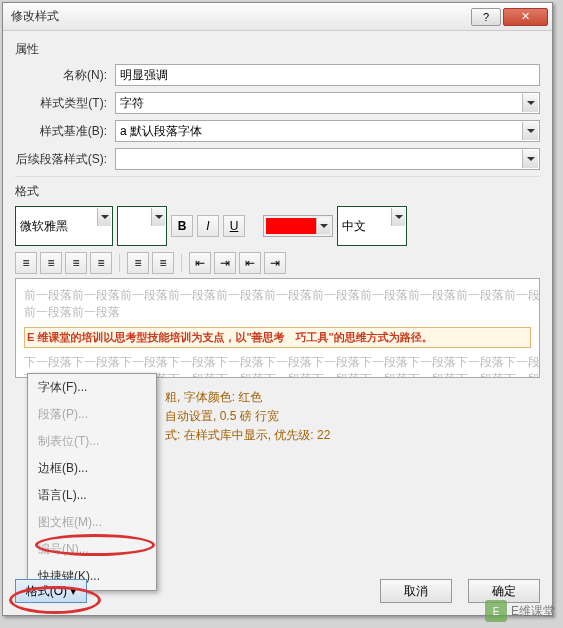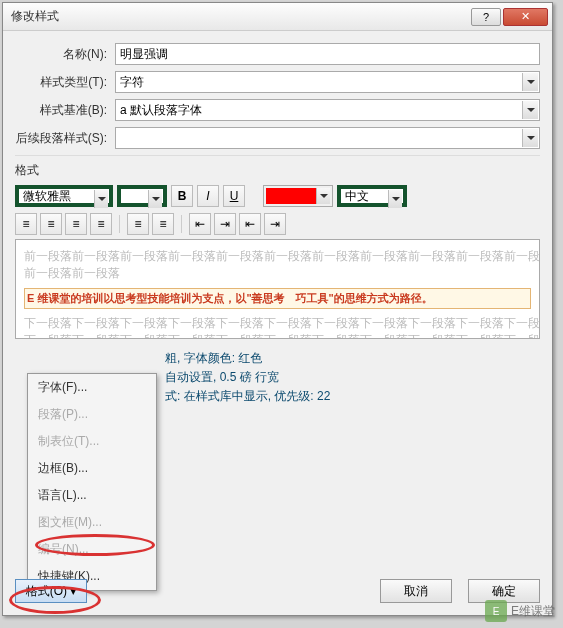--- a/index.html
+++ b/index.html
@@ -13,38 +13,38 @@
 .section-label{margin:4px 0 6px 0;color:#333}
 .row{display:flex;align-items:center;margin:6px 0}
 .row label{width:100px;text-align:right;padding-right:8px;color:#333}
 .field{flex:1;display:flex}
 .text-input{flex:1;height:22px;border:1px solid #aaa;padding:2px 4px;background:#fff}
 .combo{flex:1;height:22px;border:1px solid #aaa;background:#fff;display:flex;align-items:center;position:relative;padding:0 20px 0 4px}
 .combo .arrow{position:absolute;right:1px;top:1px;width:16px;height:18px;background:linear-gradient(#f7f7f7,#ddd);border-left:1px solid #bbb;display:flex;align-items:center;justify-content:center}
 .combo .arrow::after{content:"";border:4px solid transparent;border-top-color:#333;margin-top:3px}
 .hr{border:none;border-top:1px solid #ddd;margin:6px 0}
 .format-row{display:flex;align-items:center;gap:4px;margin:6px 0}
-.fmtcombo{width:98px;height:22px;border:4px solid #14532d;background:#fff;display:flex;align-items:center;position:relative;padding:0 12px 0 4px}
+.fmtcombo{width:98px;height:40px;border:1px solid #14532d;background:#fff;display:flex;align-items:center;position:relative;padding:0 12px 0 4px}
 .fmtcombo .arrow{position:absolute;right:1px;top:1px;width:14px;height:18px;background:linear-gradient(#f7f7f7,#ddd);border-left:1px solid #bbb;display:flex;align-items:center;justify-content:center}
 .fmtcombo .arrow::after{content:"";border:4px solid transparent;border-top-color:#333;margin-top:3px}
 .fmtcombo.small{width:50px}
 .iconbtn{width:22px;height:22px;border:1px solid #bbb;background:linear-gradient(#fafafa,#e8e8e8);display:flex;align-items:center;justify-content:center;font-size:12px}
 .colorbtn{width:70px;height:22px;border:1px solid #aaa;display:flex;padding:2px}
 .colorswatch{flex:1;background:#ff0000}
 .colorbtn .arrow{width:14px;background:linear-gradient(#f7f7f7,#ddd);border-left:1px solid #bbb;display:flex;align-items:center;justify-content:center}
 .colorbtn .arrow::after{content:"";border:4px solid transparent;border-top-color:#333;margin-top:3px}
 .toolbar2{display:flex;align-items:center;gap:3px;margin:4px 0}
 .sep{width:1px;height:18px;background:#ccc;margin:0 4px}
 .preview{border:1px solid #aaa;background:#fff;height:100px;padding:8px;overflow:hidden;font-size:11px;line-height:1.4}
 .preview .gray{color:#bbb;white-space:nowrap}
 .preview .highlight{background:#fff8e6;border:1px solid #e4b574;color:#c93a1f;font-weight:bold;padding:2px;margin:6px 0;font-size:11px}
 .dropdown-menu{position:absolute;left:24px;top:370px;width:130px;background:#f4f4f4;border:1px solid #999;box-shadow:2px 2px 5px rgba(0,0,0,.3)}
 .dropdown-menu .item{padding:5px 10px;color:#333}
 .dropdown-menu .item.disabled{color:#aaa}
-.desc-area{margin-left:150px;padding:10px 0;color:#0c4a6e;line-height:1.6}
+.desc-area{margin-left:150px;padding:10px 0;color:#a16207;line-height:1.6}
 .bottom-row{display:flex;align-items:center;padding:8px 12px;gap:16px}
 .format-button{width:72px;height:24px;border:1px solid #5a8fc1;background:linear-gradient(#e8f1fb,#c8ddf3);display:flex;align-items:center;justify-content:center}
 .btn{width:72px;height:24px;border:1px solid #999;background:linear-gradient(#fafafa,#e2e2e2);display:flex;align-items:center;justify-content:center}
 .check-row{display:flex;align-items:center;margin-left:48px;margin-top:6px}
 .circle{position:absolute;border:3px solid #d93232;border-radius:50%;pointer-events:none}
 .circle.c1{left:32px;top:531px;width:120px;height:22px}
 .circle.c2{left:6px;top:583px;width:92px;height:28px}
 .watermark{position:absolute;right:8px;bottom:6px;display:flex;align-items:center;gap:4px;opacity:.75;font-size:11px;color:#555}
 .watermark .logo{width:22px;height:22px;border-radius:3px;background:#6aa84f;color:#fff;display:flex;align-items:center;justify-content:center;font-size:10px}
 </style>
@@ -52,20 +52,21 @@
 <body>
 
 <div class="dialog">
   <div class="titlebar">
     <span class="title">修改样式</span>
     <div class="winbtn">?</div>
     <div class="winbtn close">✕</div>
   </div>
 
   <div class="body">
+    <div class="section-label">属性</div>
 
     <div class="row">
       <label>名称(N):</label>
       <div class="field">
           <input class="text-input" value="明显强调" style="">
         </div>
     </div>
     <div class="row">
       <label>样式类型(T):</label>
       <div class="field">

